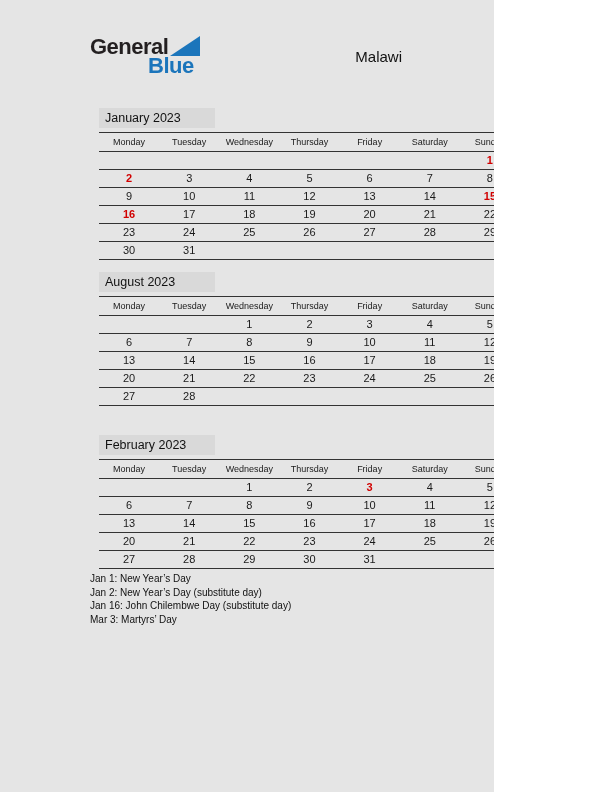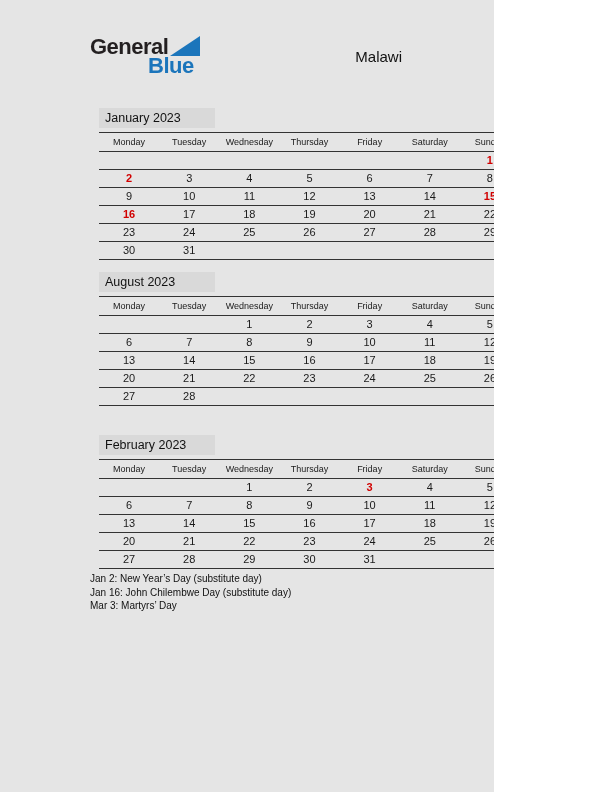--- a/index.html
+++ b/index.html
@@ -239,18 +239,19 @@
               <td>30</td>
               <td>31</td>
               <td></td>
               <td></td>
             </tr>
           </tbody>
         </table></section>
     </div>
 
   <div class="holiday-list">
+      <div class="holiday-line">Jan 1: New Year’s Day</div>
       <div class="holiday-line">Jan 2: New Year’s Day (substitute day)</div>
       <div class="holiday-line">Jan 16: John Chilembwe Day (substitute day)</div>
       <div class="holiday-line">Mar 3: Martyrs’ Day</div>
     </div>
 
 </div>
 
 </body></html>

